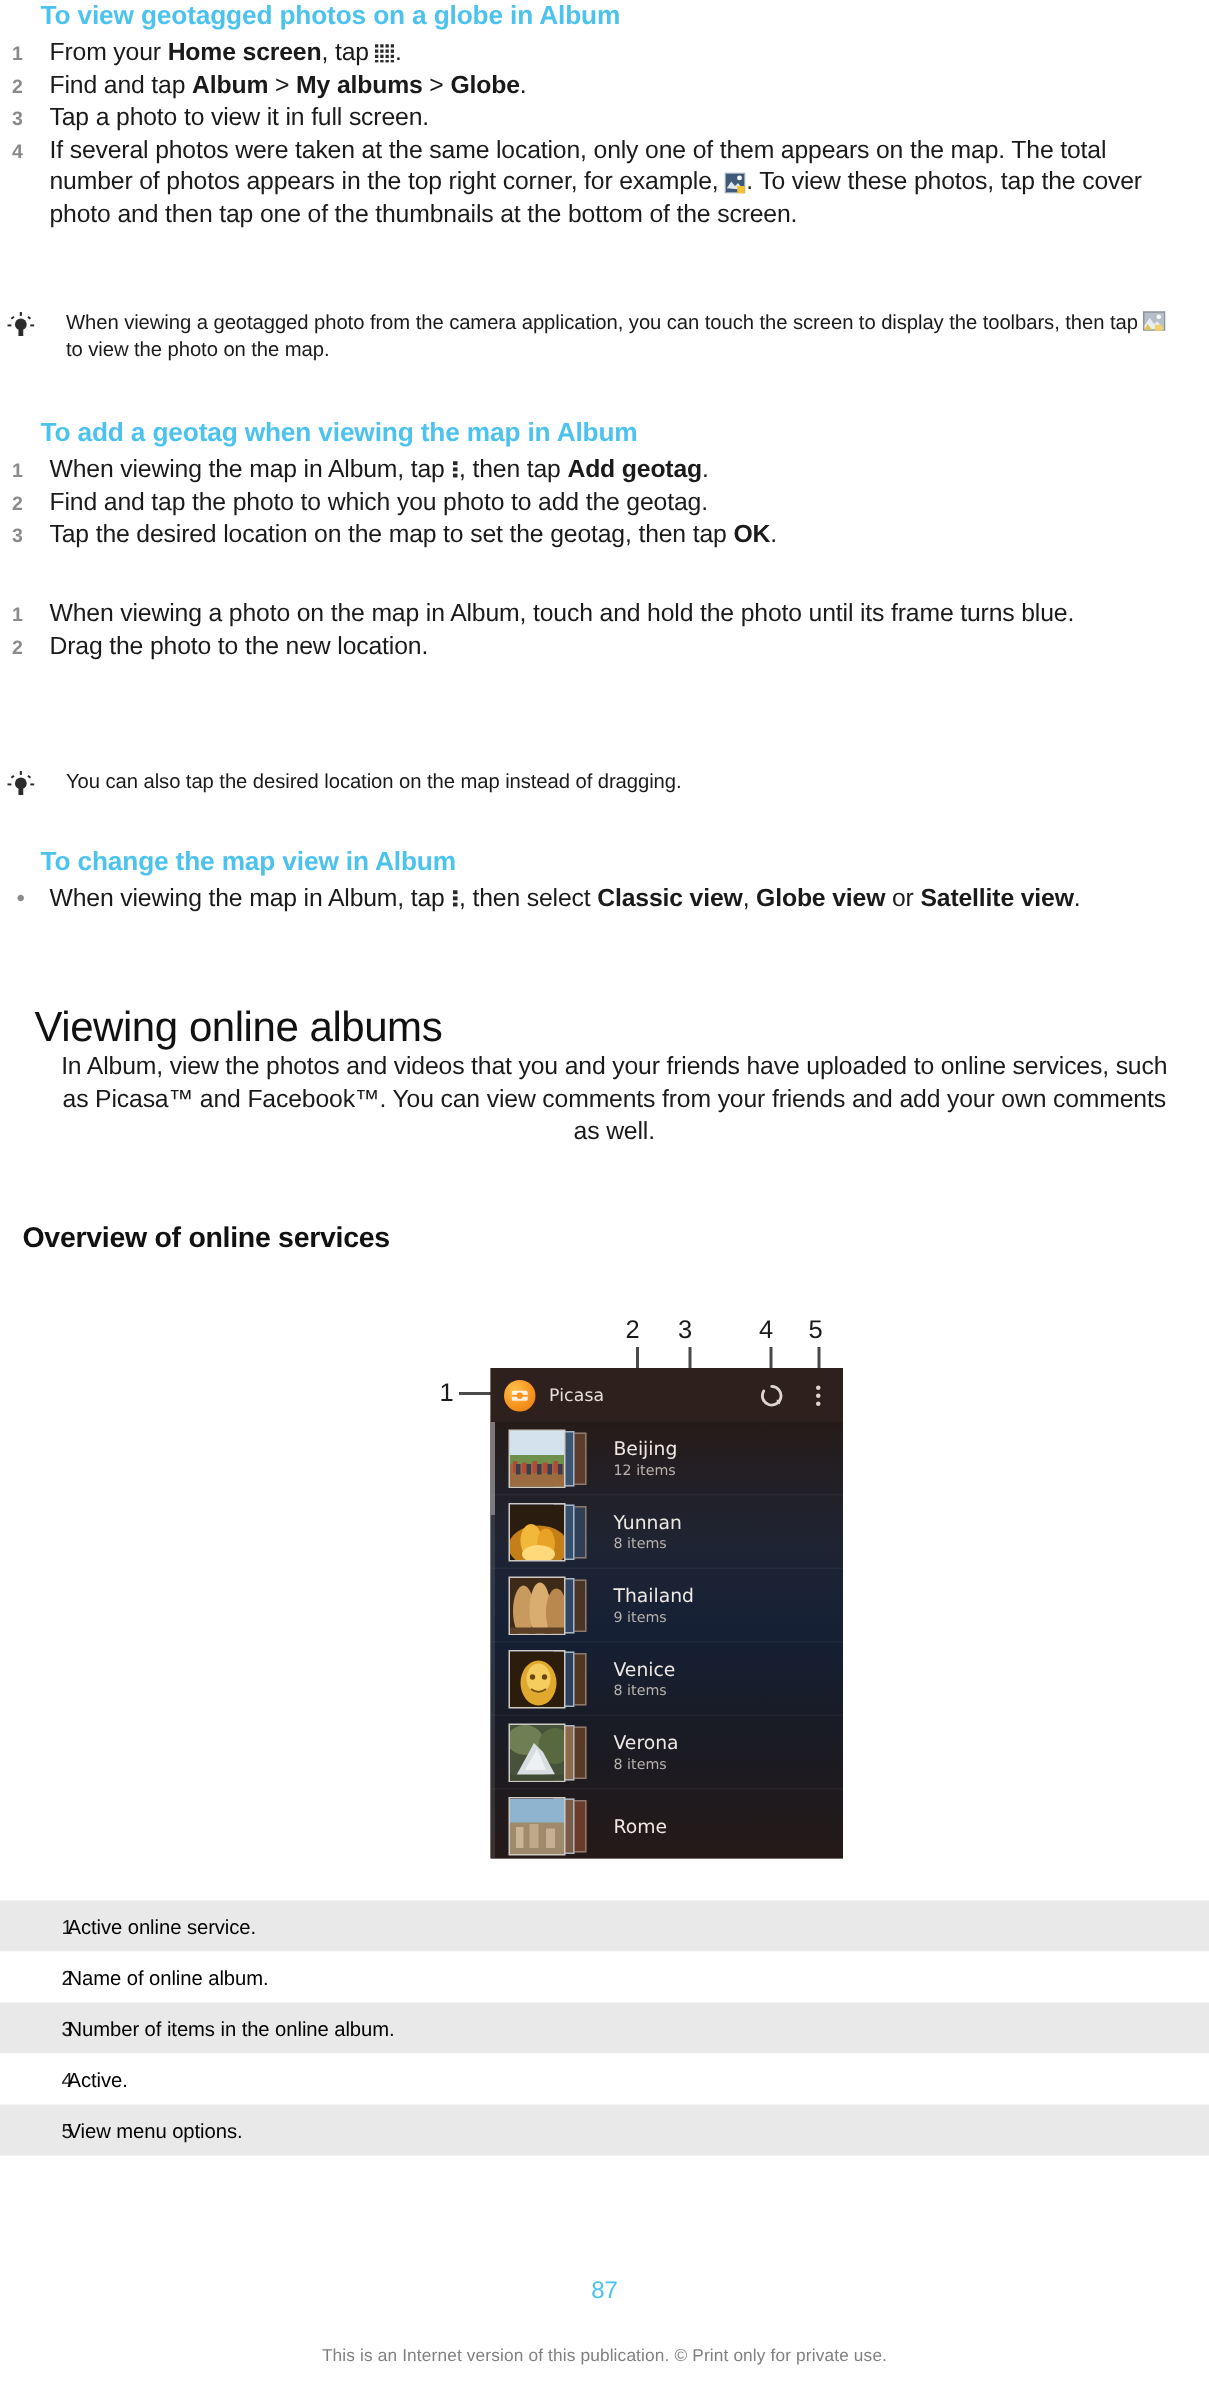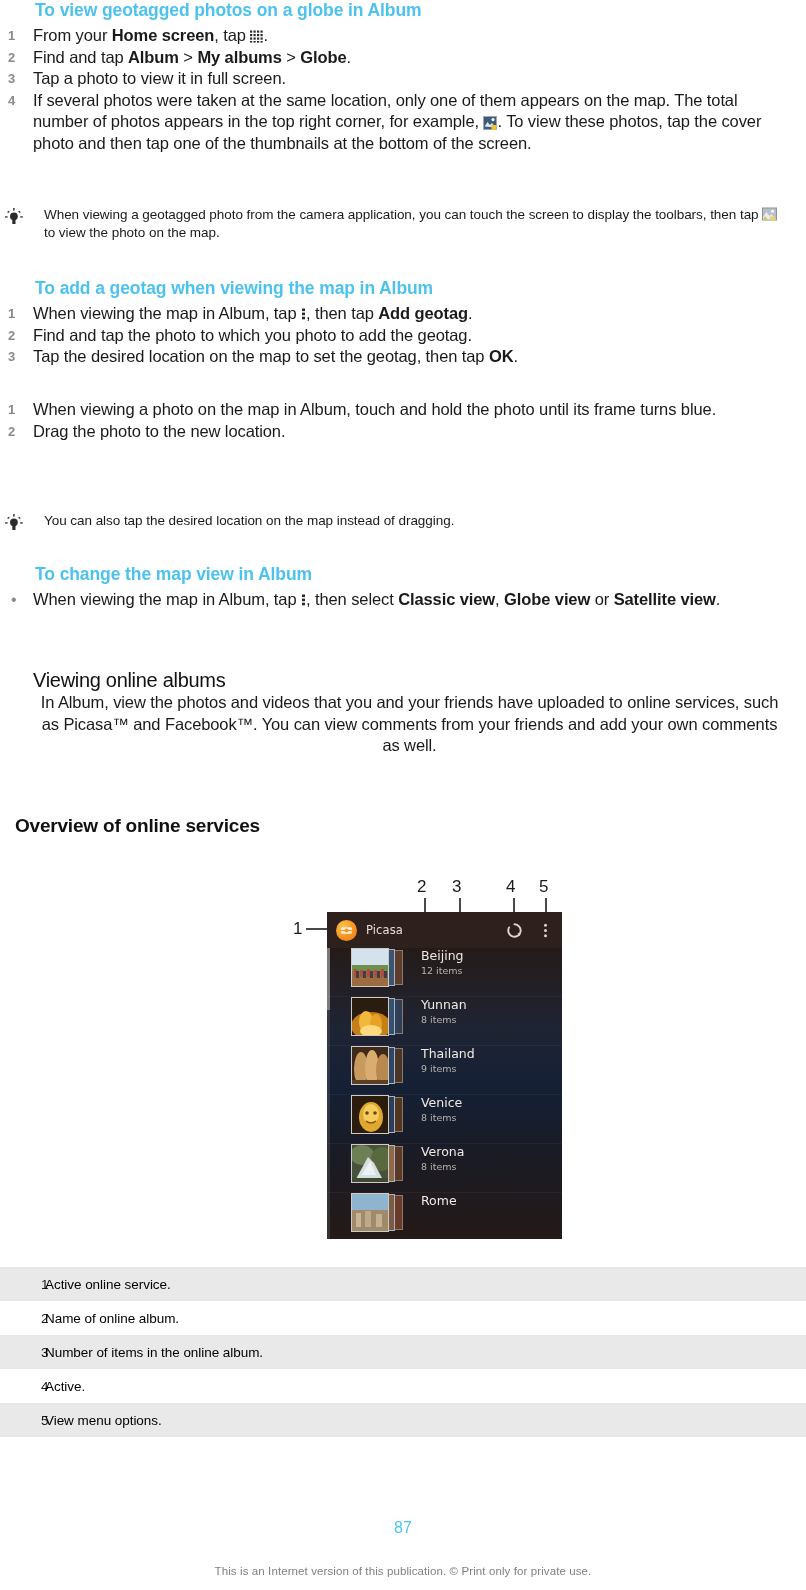--- a/index.html
+++ b/index.html
@@ -14,28 +14,28 @@
     overflow: hidden;
   }
   .page { position: relative; width: 806px; height: 1590px; }
 
   
   .h-proc {
     color: #4cc2ef;
     font-size: 17.5px;
     font-weight: 700;
     letter-spacing: -0.1px;
-    margin: 0 0 4px 0;
-    padding-left: 35px;
+    margin: 0 0 4px 12px;
+    padding-left: 15px;
   }
   .h1 {
-    font-size: 20px;
+    font-size: 28px;
     font-weight: 400;
     margin: 0;
-    padding-left: 33px;
+    padding-left: 23px;
     letter-spacing: -0.3px;
     color: #111;
   }
   .h2 {
     font-size: 19px;
     font-weight: 700;
     margin: 0;
     padding-left: 15px;
     letter-spacing: -0.2px;
     color: #111;
@@ -138,23 +138,23 @@
   .topbar-btn { width: 22px; height: 22px; display:flex; align-items:center; justify-content:center; flex:none; }
   .topbar-btn.kebab { width: 16px; margin-left: 12px; }
 
   .albums {
     position: relative;
     height: 291px;
     background: linear-gradient(180deg, #251b19 0%, #1f2433 28%, #152035 48%, #1a1b24 72%, #241a18 100%);
   }
   .album-row {
     display: flex;
-    align-items: flex-start;
+    align-items: center;
     height: 49px;
-    padding-left: 24px;
+    padding-left: 12px;
     border-bottom: 1px solid rgba(255,255,255,0.045);
   }
   .thumb-stack { position: relative; width: 56px; height: 39px; flex: none; }
   .thumb-stack .bk2 { position:absolute; left:38px; top:2px; width:14px; height:35px; background:#5d3c2c; border:1px solid #8d7a6c; }
   .thumb-stack .bk1 { position:absolute; left:30px; top:1px; width:14px; height:37px; background:#3b5472; border:1px solid #a9b4c2; }
   .thumb-stack .main { position:absolute; left:0; top:0; width:38px; height:39px; border:1px solid #cfcac4; overflow:hidden; }
   .album-meta { margin-left: 14px; }
   .album-name {
     color: #efe9e4; font-size: 12.5px; line-height: 15px;
     font-family: "DejaVu Sans", sans-serif;

